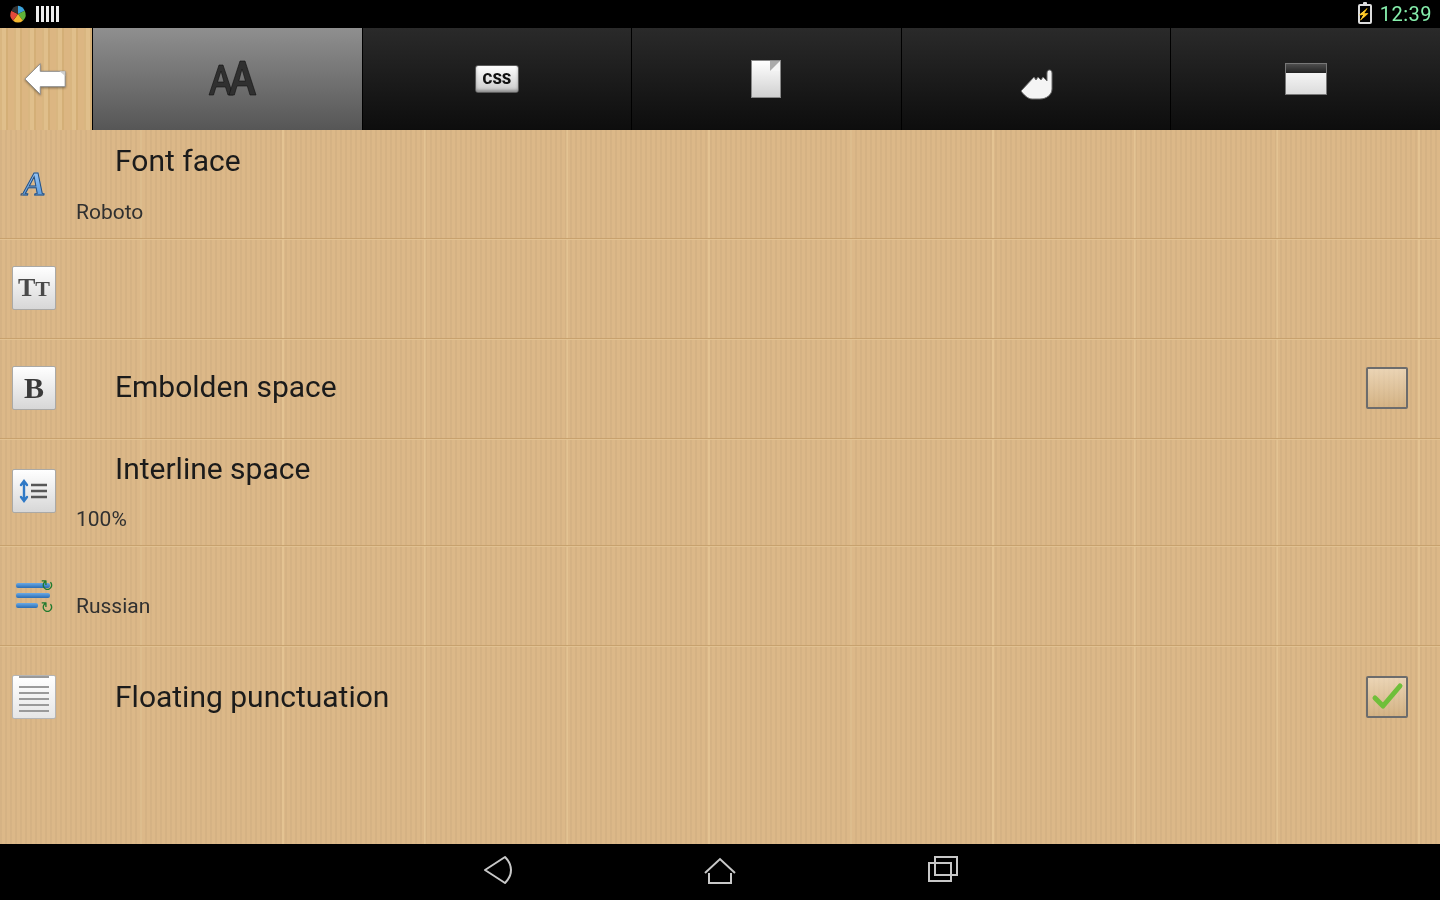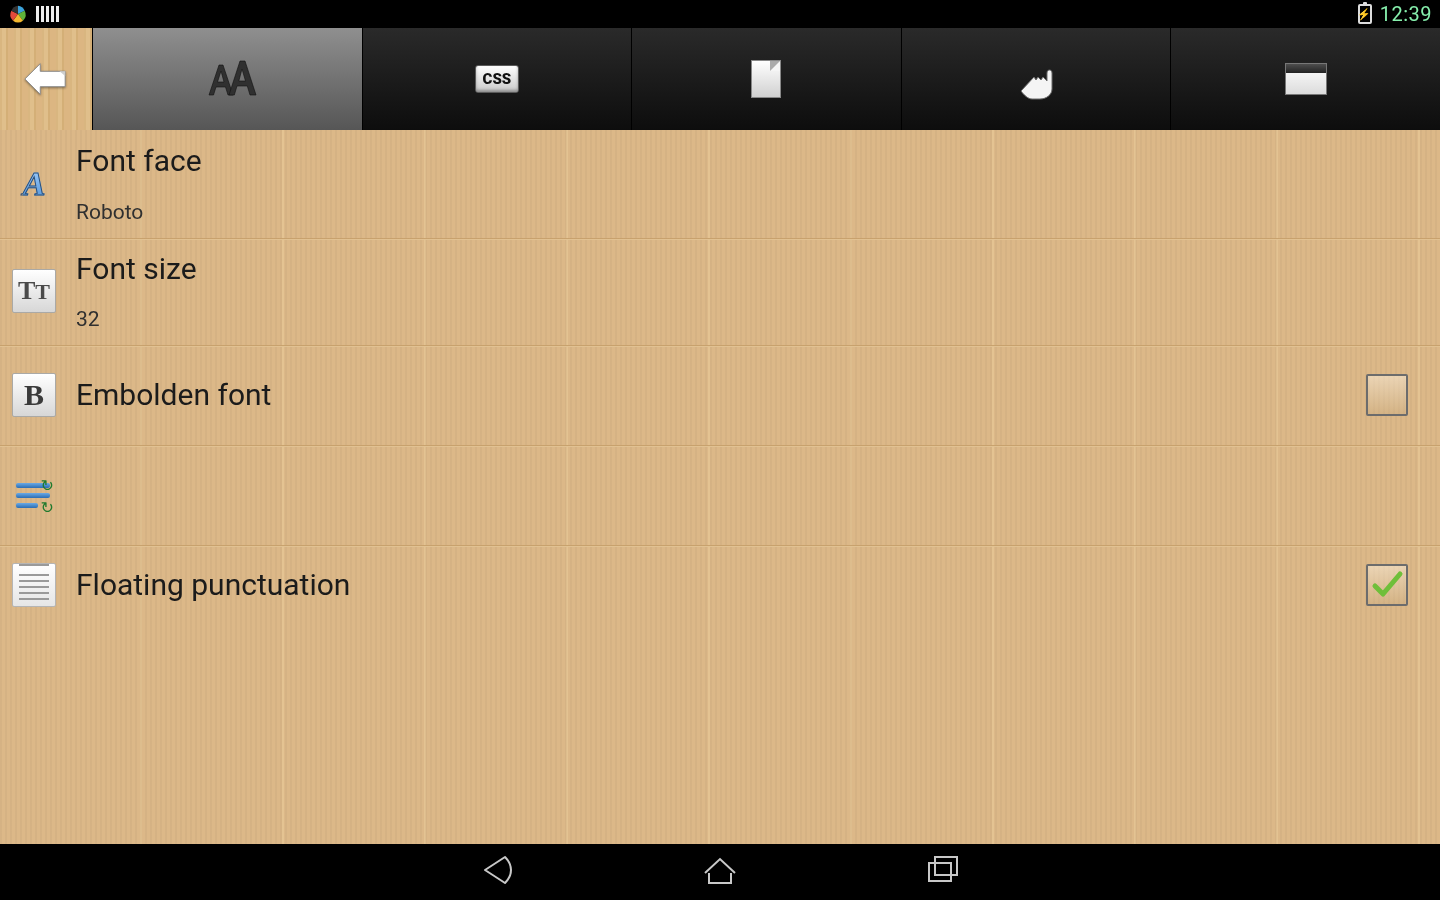--- a/index.html
+++ b/index.html
@@ -98,36 +98,36 @@
         #e4c392 140px, #e4c392 142px);
     background-color: #e0bd8c;
     position: relative;
   }
   .row {
     display: flex; align-items: center;
     padding: 14px 12px;
     min-height: 100px;
     position: relative;
   }
-  .row:last-child { min-height: 74px; padding-top: 18px; }
+  .row:last-child { min-height: 74px; padding-top: 30px; }
   .row + .row::before {
     content:""; position:absolute; top:0; left:0; right:0; height:2px;
     background: linear-gradient(#b88d56, #f0d5a8);
     opacity: .9;
   }
   .row-ico {
     width: 44px; height: 44px; flex: none; margin-right: 20px;
     display:flex; align-items:center; justify-content:center;
     background: linear-gradient(#fff,#d7d7d7);
     border: 1px solid #aaa9a6;
     border-radius: 2px;
   }
   .row-ico.no-tile { background:none; border:none; }
   .row-text { flex: 1 1 auto; }
-  .row-title { font-size: 30px; font-weight: 400; color: #1b1b1b; line-height: 1.15; }
+  .row-title { font-size: 30px; font-weight: 400; color: #1b1b1b; line-height: 1.15; margin-left: 39px; }
   .row-sub   { font-size: 21px; color: #303030; margin-top: 21px; }
   .row-check {
     width: 42px; height: 42px; flex:none; margin-right: 20px;
     border: 2px solid #6c6c6c;
     background: linear-gradient(rgba(255,255,255,.35), rgba(0,0,0,.05)),
       repeating-linear-gradient(90deg, rgba(0,0,0,.02) 0 2px, transparent 2px 5px);
     background-color: #e0bd8c;
     border-radius: 2px;
     display:flex; align-items:center; justify-content:center;
   }
@@ -240,49 +240,58 @@
     <div class="row-text">
       <div class="row-title">Font face</div>
       <div class="row-sub">Roboto</div>
     </div>
   </div>
 
   <div class="row">
     <div class="row-ico">
       <span class="glyph glyph-Tt"><span class="big">T</span>T</span>
     </div>
-    <div class="row-text">
-      <div class="row-title">Font size</div>
-      <div class="row-sub">32</div>
-    </div>
   </div>
 
   <div class="row">
     <div class="row-ico">
       <span class="glyph glyph-B">B</span>
     </div>
     <div class="row-text">
-      <div class="row-title">Embolden font</div>
+      <div class="row-title">Embolden space</div>
     </div>
     <div class="row-check"></div>
   </div>
 
 
+  <div class="row">
+    <div class="row-ico">
+      <svg viewBox="0 0 34 34">
+        <path d="M7 8 L7 26 M4 11 L7 7 L10 11 M4 23 L7 27 L10 23" stroke="#2f79c6" stroke-width="2.4" fill="none" stroke-linecap="round"></path>
+        <path d="M14 11 H30 M14 17 H30 M14 23 H30" stroke="#575757" stroke-width="2.4"></path>
+      </svg>
+    </div>
+    <div class="row-text">
+      <div class="row-title">Interline space</div>
+      <div class="row-sub">100%</div>
+    </div>
+  </div>
 
   <div class="row">
     <div class="row-ico no-tile">
       <div class="hyph-ico">
         <span class="line l1"></span>
           <span class="line l2"></span>
           <span class="line l3"></span>
         <span class="arr a1">↻</span>
           <span class="arr a2">↻</span>
       </div>
     </div>
     <div class="row-text">
+      <div class="row-sub">Russian</div>
     </div>
   </div>
 
   <div class="row">
     <div class="row-ico no-tile">
       <div class="float-ico"></div>
     </div>
     <div class="row-text">
       <div class="row-title">Floating punctuation</div>
     </div>

